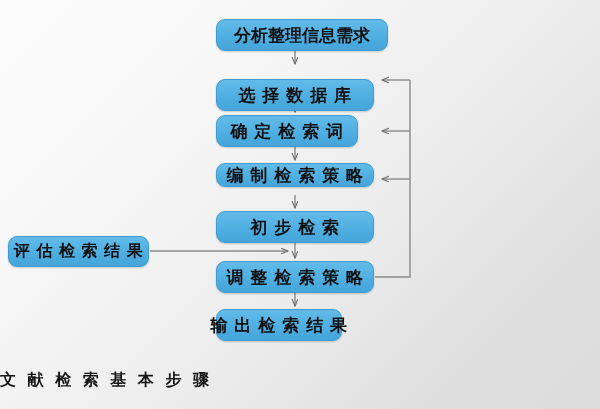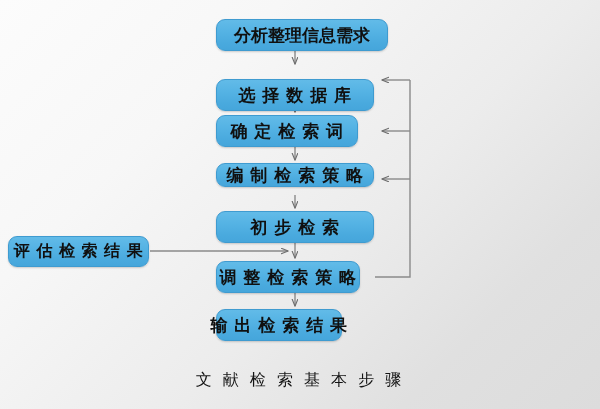--- a/index.html
+++ b/index.html
@@ -45,23 +45,22 @@
     z-index: 3;
   }
   .node.tight {
     letter-spacing: 0px;
   }
   .caption {
     position: absolute;
     left: 0;
     top: 370px;
     width: 600px;
-    text-align: center;
     font-size: 16px;
-    font-weight: 400;
+    font-weight: 700;
     color: #141414;
     letter-spacing: 3px;
     z-index: 3;
   }
 </style>
 </head>
 <body>
 
 <div id="canvas">
 
@@ -95,19 +94,19 @@
   <div class="node" style="left:216px;top:67px;width:158px;height:32px;margin-top:12px;">选 择 数 据 库</div>
 
   <div class="node" style="left:216px;top:115px;width:142px;height:32px;">确 定 检 索 词</div>
 
   <div class="node" style="left:216px;top:163px;width:158px;height:24px;">编 制 检 索 策 略</div>
 
   <div class="node" style="left:8px;top:236px;width:141px;height:31px;font-size:16px;">评 估 检 索 结 果</div>
 
   <div class="node" style="left:216px;top:211px;width:158px;height:32px;">初 步 检 索</div>
 
-  <div class="node" style="left:216px;top:261px;width:144px;height:32px;">调 整 检 索 策 略</div>
+  <div class="node" style="left:216px;top:261px;width:158px;height:32px;">调 整 检 索 策 略</div>
 
   <div class="node" style="left:216px;top:309px;width:126px;height:32px;">输 出 检 索 结 果</div>
 
   <div class="caption">文 献 检 索 基 本 步 骤</div>
 
 </div>
 
 </body></html>

